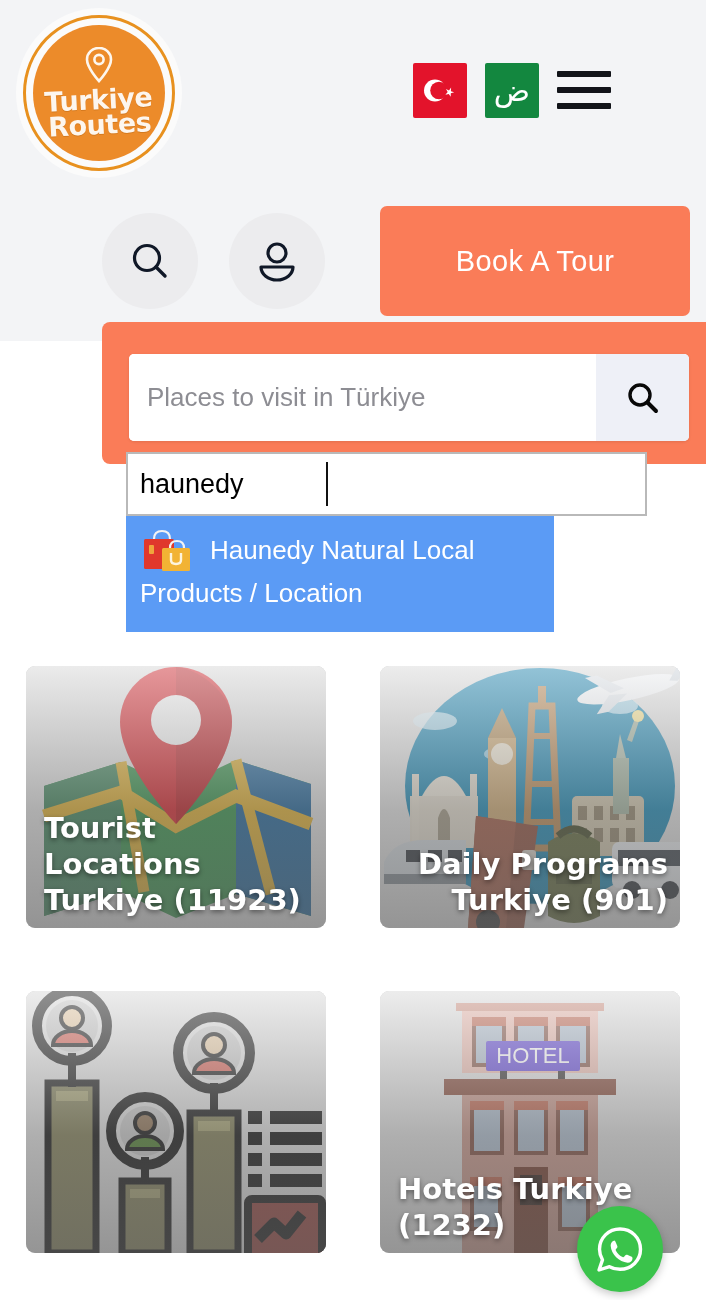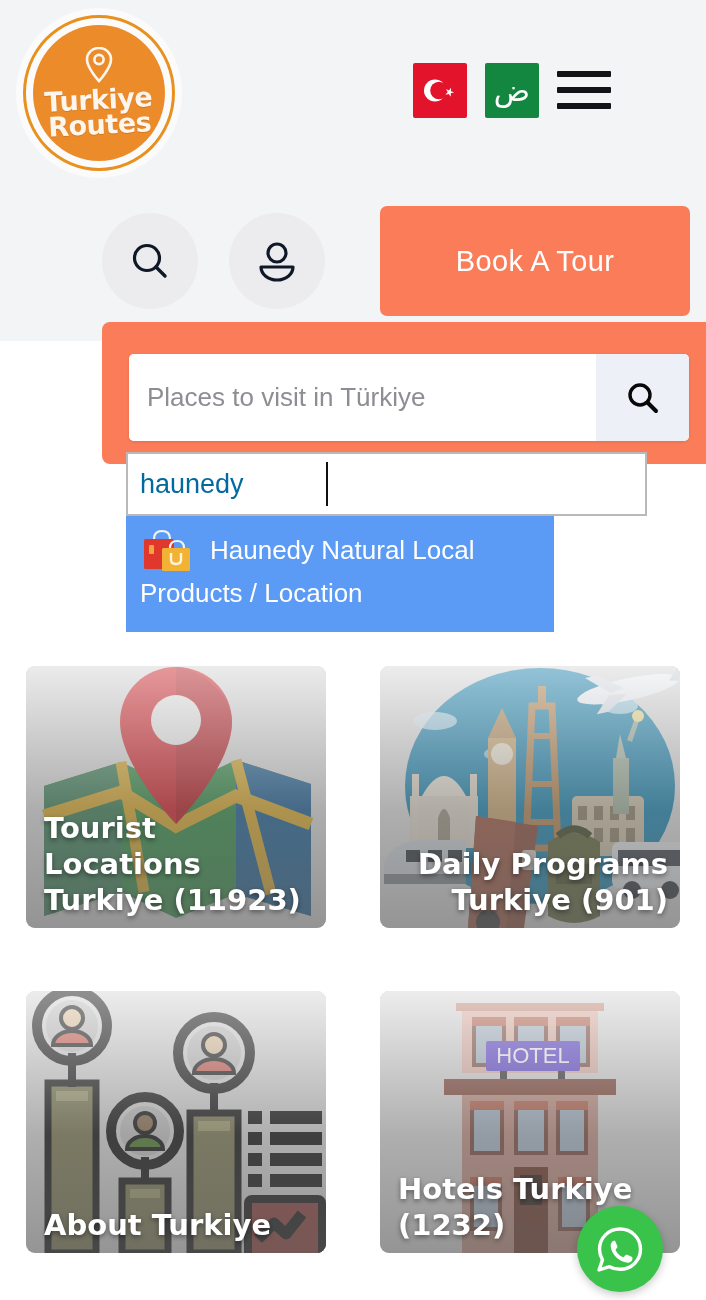--- a/index.html
+++ b/index.html
@@ -208,21 +208,21 @@
     align-items: center;
   }
   .ac-input {
     width: 100%;
     border: none;
     outline: none;
     background: transparent;
     padding: 0 12px;
     font-family: "Liberation Sans", sans-serif;
     font-size: 27px;
-    color: #0369a1;
+    color: #000000;
   }
   .ac-caret {
     position: absolute;
     left: 200px; top: 10px;
     width: 2px; height: 44px;
     background: #111111;
   }
   .ac-list {
     width: 428px;
     background: #ffffff;
@@ -507,21 +507,20 @@
           <rect x="222" y="162" width="14" height="13"></rect>
             <rect x="244" y="162" width="52" height="13"></rect>
           <rect x="222" y="183" width="14" height="13"></rect>
             <rect x="244" y="183" width="52" height="13"></rect>
         </g>
         <rect x="222" y="208" width="74" height="60" rx="4" fill="#8e3a34" stroke="#101010" stroke-width="8"></rect>
         <path d="M232 248 l16-16 12 11 16-20" stroke="#101010" stroke-width="11" fill="none" stroke-linejoin="round"></path>
       </svg>
     </div>
     <div class="card-scrim"></div>
-    <div class="card-title">About Turkiye</div>
   </div>
 
   <div class="card c4">
     <div class="card-art">
       <svg width="300" height="262" viewBox="0 0 300 262" preserveAspectRatio="xMidYMid slice">
         <rect width="300" height="262" fill="#dcdcdc"></rect>
 
         <rect x="76" y="12" width="148" height="8" fill="#c98a7a"></rect>
         <rect x="82" y="20" width="136" height="62" fill="#e8b6aa"></rect>
         <g>

